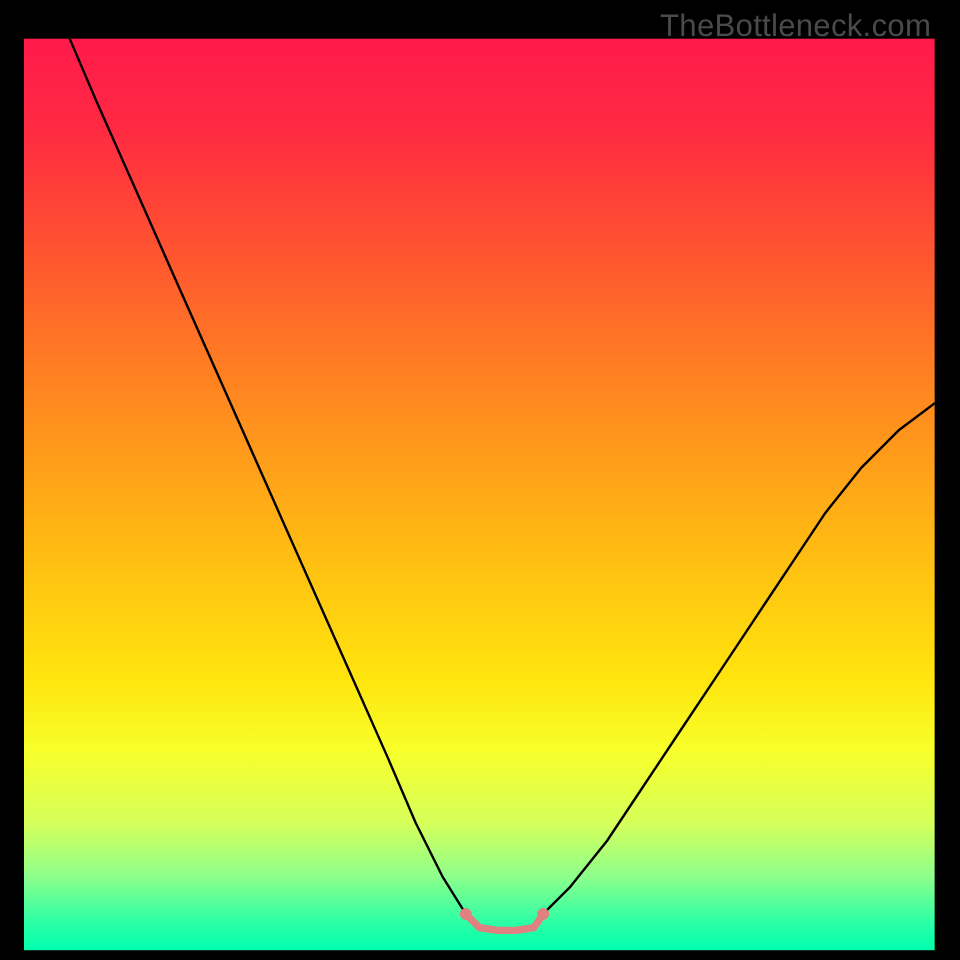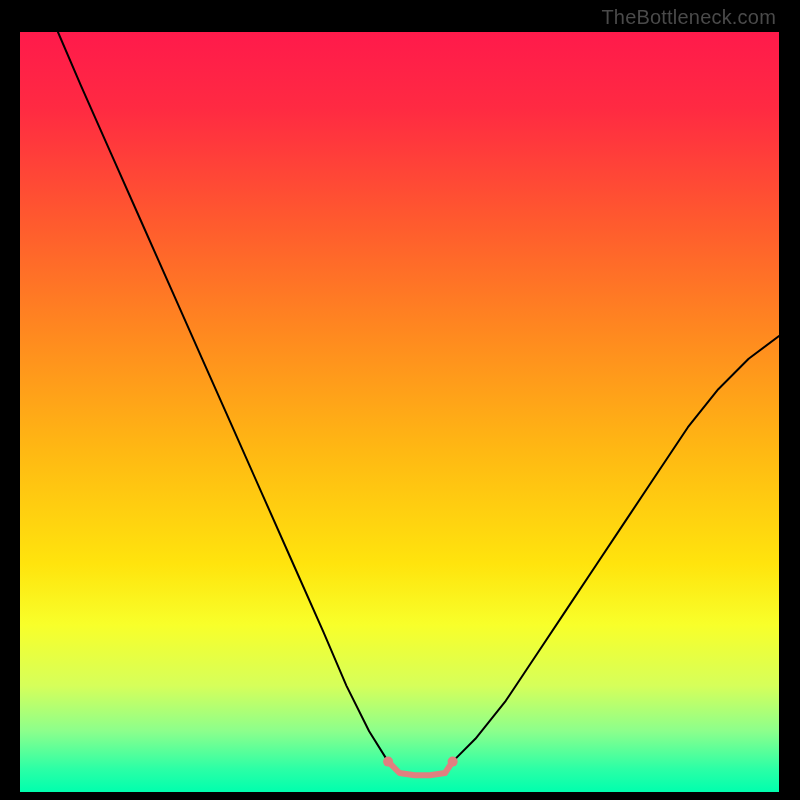--- a/index.html
+++ b/index.html
@@ -23,21 +23,21 @@
     position: absolute;
     left: 0;
     top: 0;
     width: 759px;
     height: 760px;
   }
   .watermark {
     position: absolute;
     top: 6px;
     right: 24px;
-    font-size: 20px;
+    font-size: 26px;
     font-weight: 500;
     color: #4a4a4a;
     letter-spacing: 0.2px;
     user-select: none;
   }
 </style>
 </head>
 <body>
 
 <div class="frame">

